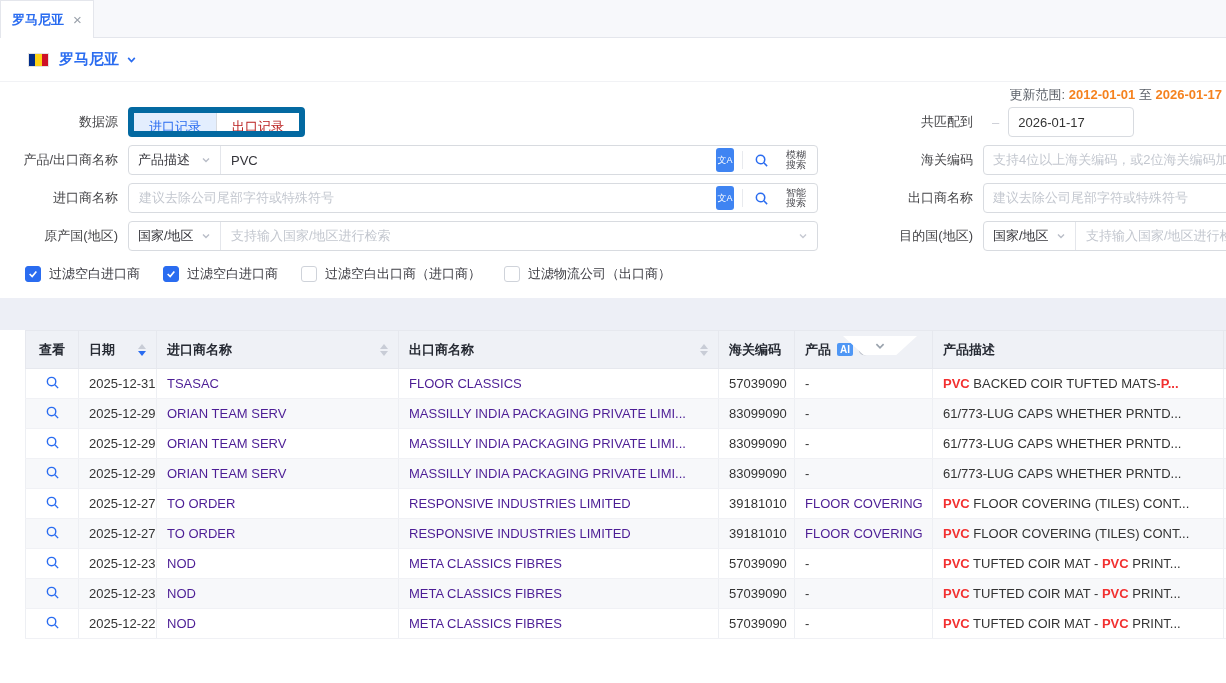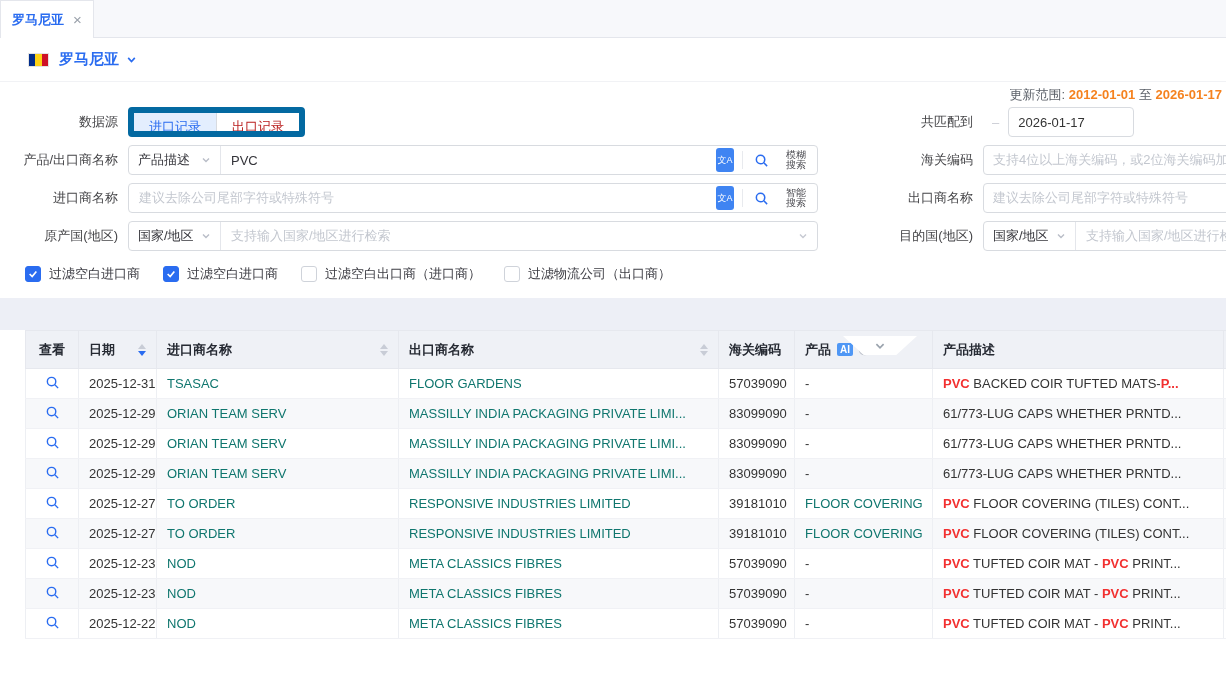--- a/index.html
+++ b/index.html
@@ -88,21 +88,21 @@
   tr.stripe td { background:#f7f8fa; }
   .th-inner { display:flex; align-items:center; }
   .col-view { text-align:center; }
   td.col-view { cursor:pointer; box-shadow:6px 0 6px -6px rgba(20,30,60,.07); }
   .carets { display:inline-flex; flex-direction:column; margin-left:auto; gap:2px; padding-left:6px; }
   .caret-up { width:0; height:0; border-left:4px solid transparent; border-right:4px solid transparent; border-bottom:5px solid #c8ccd6; }
   .caret-down { width:0; height:0; border-left:4px solid transparent; border-right:4px solid transparent; border-top:5px solid #c8ccd6; }
   .caret-down.active { border-top-color:#2a6cf0; }
   .ai-badge { background:#4f97f5; color:#fff; font-size:10px; font-weight:bold; border-radius:2px;
               padding:1px 3px; margin:0 5px 0 6px; }
-  a.cell-link { color:#0f766e; text-decoration:none; cursor:pointer;text-align:right; }
+  a.cell-link { color:#4c1d95; text-decoration:none; cursor:pointer;text-align:right; }
   .hl { color:#f23030; font-weight:bold; }
 </style>
 </head>
 <body>
 
 <div class="tabbar">
   <div class="tab">
     <span class="tab-label">罗马尼亚</span>
     <span class="tab-close">×</span>
   </div>
@@ -331,21 +331,21 @@
         </tr>
       </thead>
       <tbody>
           <tr>
             <td class="col-view"><svg width="15" height="15" viewBox="0 0 16 16" fill="none" stroke="#2a6cf0" stroke-width="1.5">
                 <circle cx="7" cy="7" r="4.5"></circle>
                 <line x1="10.5" y1="10.5" x2="14" y2="14"></line>
               </svg></td>
             <td>2025-12-31</td>
             <td><a class="cell-link">TSASAC</a></td>
-            <td><a class="cell-link">FLOOR GARDENS</a></td>
+            <td><a class="cell-link">FLOOR CLASSICS</a></td>
             <td>57039090</td>
             <td><span>-</span></td>
             <td><span class="hl">PVC</span><span> BACKED COIR TUFTED MATS-</span><span class="hl">P...</span></td>
             <td></td>
           </tr>
           <tr class="stripe">
             <td class="col-view"><svg width="15" height="15" viewBox="0 0 16 16" fill="none" stroke="#2a6cf0" stroke-width="1.5">
                 <circle cx="7" cy="7" r="4.5"></circle>
                 <line x1="10.5" y1="10.5" x2="14" y2="14"></line>
               </svg></td>

